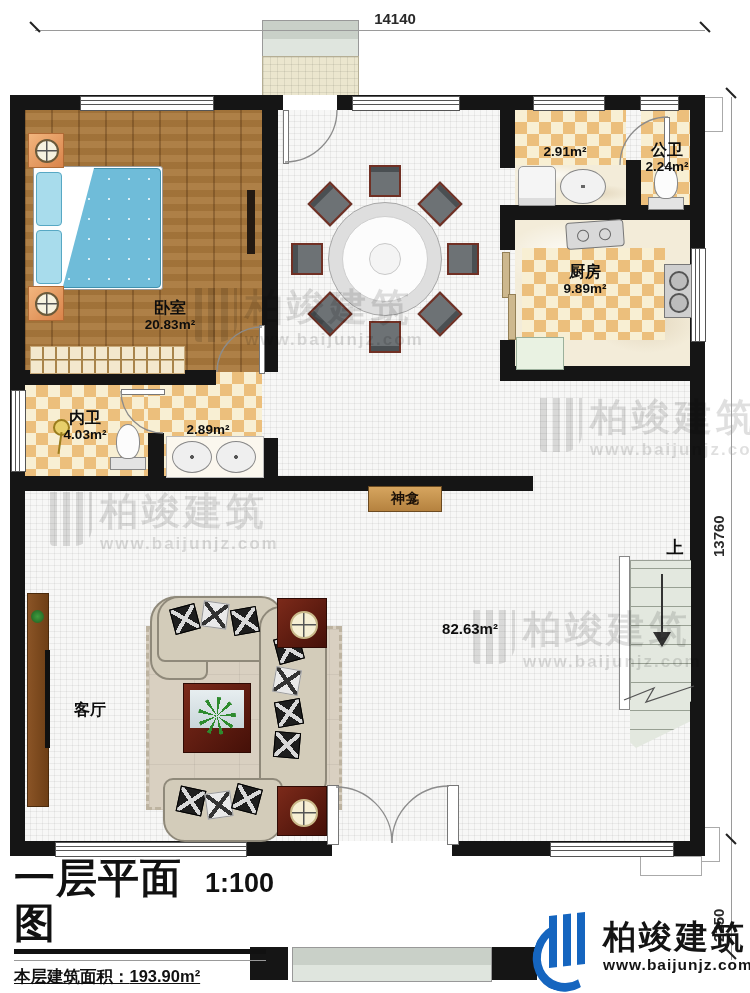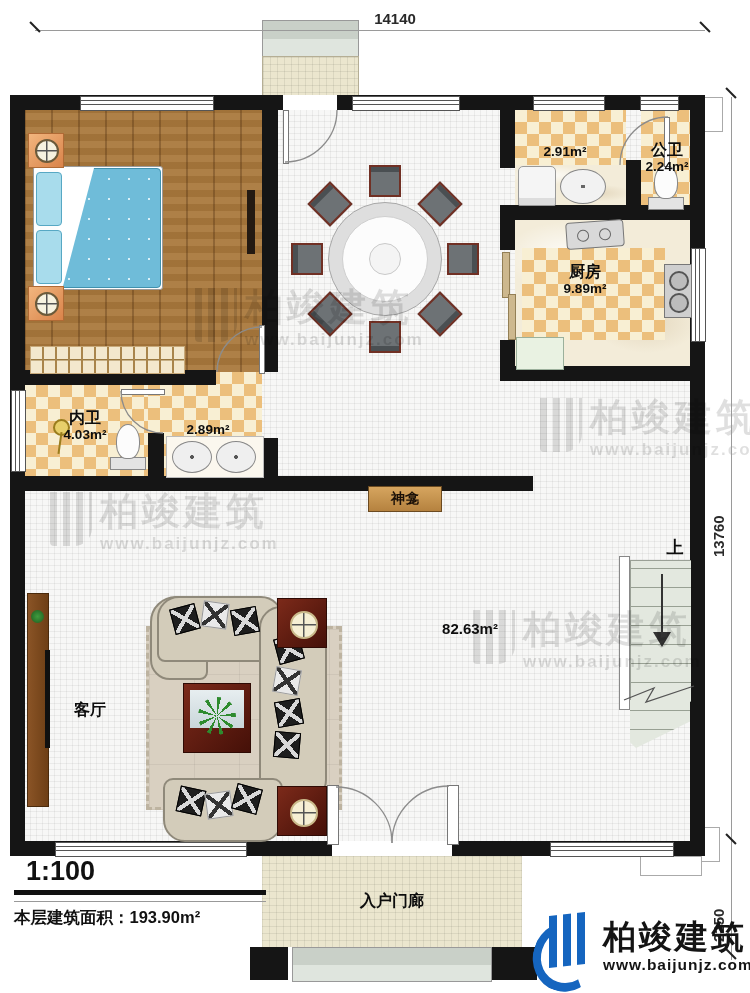--- a/index.html
+++ b/index.html
@@ -66,21 +66,21 @@
   .dim-line{position:absolute;background:#9a9a9a;}
   .tick{position:absolute;width:14px;height:2px;background:#222;transform:rotate(45deg);}
   .dim-text{position:absolute;font-size:15px;font-weight:bold;color:#2a2a2a;}
   .vtext{writing-mode:vertical-rl;transform:rotate(180deg);}
   #titleblock{position:absolute;left:14px;top:856px;width:260px;color:#111;}
   #titlerow{display:flex;align-items:baseline;}
   #bigtitle{font-size:41px;font-weight:900;letter-spacing:1px;line-height:1.1;}
   #scale{font-size:27px;font-weight:bold;margin-left:12px;}
   #rule1{height:5px;background:#111;margin-top:3px;width:252px;}
   #rule2{height:1px;background:#999;margin-top:6px;width:252px;}
-  .tb-row{font-size:16.5px;font-weight:bold;margin-top:5px;white-space:nowrap;}
+  .tb-row{font-size:16.5px;font-weight:bold;margin-top:5px;white-space:nowrap;text-decoration:underline;}
   #logo{position:absolute;left:533px;top:912px;display:flex;align-items:center;color:#141414;}
   .logo-icon{position:relative;width:62px;height:70px;margin-right:8px;}
   .logo-swoosh{position:absolute;left:0px;top:10px;width:50px;height:54px;border:7px solid rgba(0,0,0,0);
         border-left:8px solid #1565bf;border-bottom:9px solid #1565bf;border-radius:50%;transform:rotate(18deg);}
   .logo-bars{position:absolute;left:16px;top:2px;width:36px;height:52px;transform:skewY(-6deg);
         background:repeating-linear-gradient(90deg,#1565bf 0 8px,rgba(0,0,0,0) 8px 14px);}
   .logo-name{font-size:33px;font-weight:900;letter-spacing:3px;line-height:1;}
   .logo-site{font-size:15.5px;font-weight:800;letter-spacing:1px;margin-top:3px;}
   svg.overlay{position:absolute;left:0;top:0;pointer-events:none;}
   svg.overlay path{stroke:#8c8c8c;stroke-width:1.3;fill:none;}
@@ -103,23 +103,20 @@
 
   <div class="abs wood" style="left:24px;top:109px;width:238px;height:263px;"></div>
   <div class="abs checker" style="left:24px;top:385px;width:124px;height:91px;"></div>
   <div class="abs checker" style="left:148px;top:372px;width:114px;height:104px;"></div>
   <div class="abs checker" style="left:515px;top:110px;width:111px;height:95px;"></div>
   <div class="abs marble" style="left:515px;top:165px;width:111px;height:40px;"></div>
   <div class="abs checker" style="left:641px;top:110px;width:49px;height:95px;"></div>
   <div class="abs marble" style="left:515px;top:220px;width:175px;height:146px;"></div>
   <div class="abs checker" style="left:522px;top:248px;width:143px;height:92px;"></div>
 
-  <div class="abs bgrid" style="left:262px;top:856px;width:260px;height:91px;display:flex;align-items:center;justify-content:center;">
-    <span class="rname" style="font-weight:bold;color:#0d0d0d;">入户门廊</span>
-  </div>
   <div class="steps2" style="left:292px;top:947px;width:198px;height:33px;"></div>
   <div class="wall" style="left:250px;top:947px;width:38px;height:33px;"></div>
   <div class="wall" style="left:492px;top:947px;width:45px;height:33px;"></div>
 
   <div class="wall" style="left:10px;top:95px;width:695px;height:15px;"></div>
   <div class="wall" style="left:10px;top:841px;width:695px;height:15px;"></div>
   <div class="wall" style="left:10px;top:95px;width:15px;height:761px;"></div>
   <div class="wall" style="left:690px;top:95px;width:15px;height:761px;"></div>
   <div class="wall" style="left:262px;top:110px;width:16px;height:262px;"></div>
   <div class="wall" style="left:262px;top:438px;width:16px;height:40px;"></div>
@@ -272,20 +269,24 @@
     </div>
   </div>
   <div class="wm" style="left:473px;top:610px;">
     <div class="wm-icon"></div>
     <div>
       <div class="wm-name">柏竣建筑</div>
       <div class="wm-site">www.baijunjz.com</div>
     </div>
   </div>
 
+  <div class="rlabel" style="left:120px;top:298px;width:100px;">
+    <div class="rname">卧室</div>
+    <div class="rarea">20.83m²</div>
+  </div>
   <div class="rlabel rarea" style="left:525px;top:144px;width:80px;">2.91m²</div>
   <div class="rlabel" style="left:628px;top:140px;width:78px;">
     <div class="rname">公卫</div>
     <div class="rarea">2.24m²</div>
   </div>
   <div class="rlabel" style="left:545px;top:262px;width:80px;">
     <div class="rname">厨房</div>
     <div class="rarea">9.89m²</div>
   </div>
   <div class="rlabel" style="left:45px;top:408px;width:80px;">
@@ -303,20 +304,21 @@
   <div class="dim-text" style="left:350px;top:10px;width:90px;text-align:center;">14140</div>
   <div class="dim-line" style="left:731px;top:97px;width:1px;height:863px;"></div>
   <div class="tick" style="left:724px;top:92px;"></div>
   <div class="tick" style="left:724px;top:838px;"></div>
   <div class="tick" style="left:724px;top:953px;"></div>
   <div class="dim-text vtext" style="left:710px;top:462px;height:95px;">13760</div>
   <div class="dim-text vtext" style="left:710px;top:872px;height:70px;">2250</div>
 
   <div id="titleblock">
     <div id="titlerow">
+      <span id="bigtitle">一层平面图</span>
       <span id="scale">1:100</span>
     </div>
     <div id="rule1"></div>
     <div id="rule2"></div>
     <div class="tb-row"><span>本层建筑面积：</span><span>193.90m²</span></div>
 
   </div>
 
   <div id="logo">
     <div class="logo-icon">

